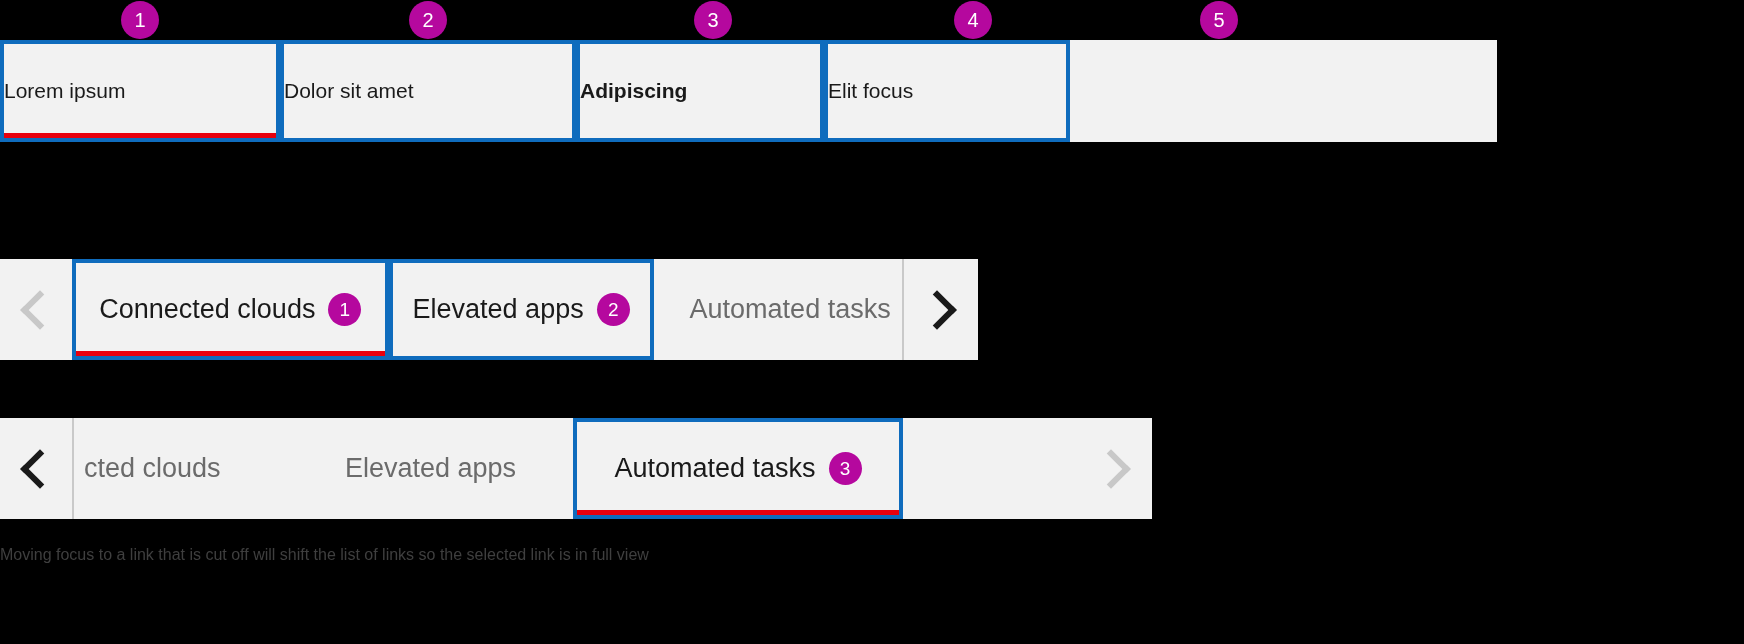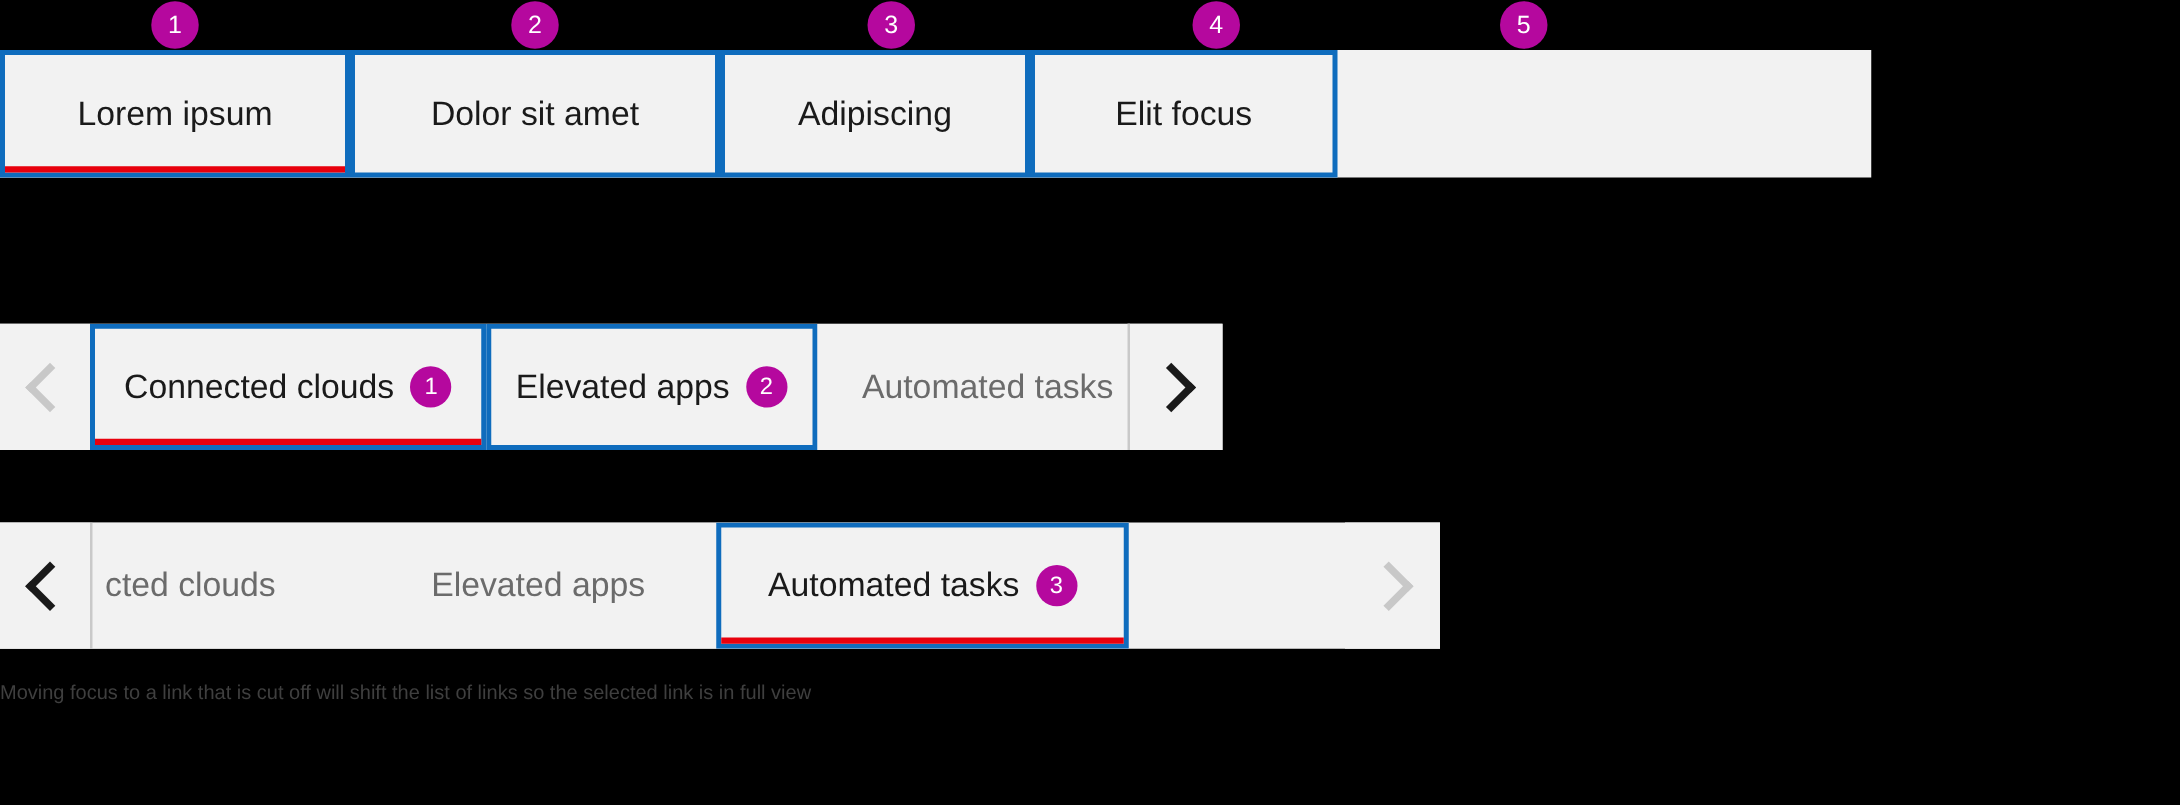--- a/index.html
+++ b/index.html
@@ -61,22 +61,22 @@
     height: 102px;
     display: flex;
     align-items: stretch;
   }
   .tab1 {
     position: relative;
     box-sizing: border-box;
     background: #F2F2F2;
     display: flex;
     align-items: center;
-    justify-content: center;
-    font-size: 27px;
+    justify-content: flex-start;
+    font-size: 21px;
     color: #1a1a1a;
     height: 102px;
     border-right: 2px solid #7a7a7a;
   }
   .tab1.focused {
     border: 4px solid #0f6cbd;
   }
   .tab1.selected .redbar {
     position: absolute;
     left: 0;
@@ -193,21 +193,21 @@
     <div class="tab1 focused selected" style="width:280px;">
       <span>Lorem ipsum</span>
       <span class="redbar"></span>
     </div>
 
     <div class="tab1 focused" style="width:296px;">
       <span>Dolor sit amet</span>
     </div>
 
 
-    <div class="tab1 focused" style="width:248px;">
+    <div class="tab1 focused" style="width:248px;font-weight:bold;">
       <span>Adipiscing</span>
     </div>
 
     <div class="tab1 focused" style="width:246px;border-right:4px solid #0f6cbd;">
       <span>Elit focus</span>
     </div>
 
   </div>
 </div>
 

